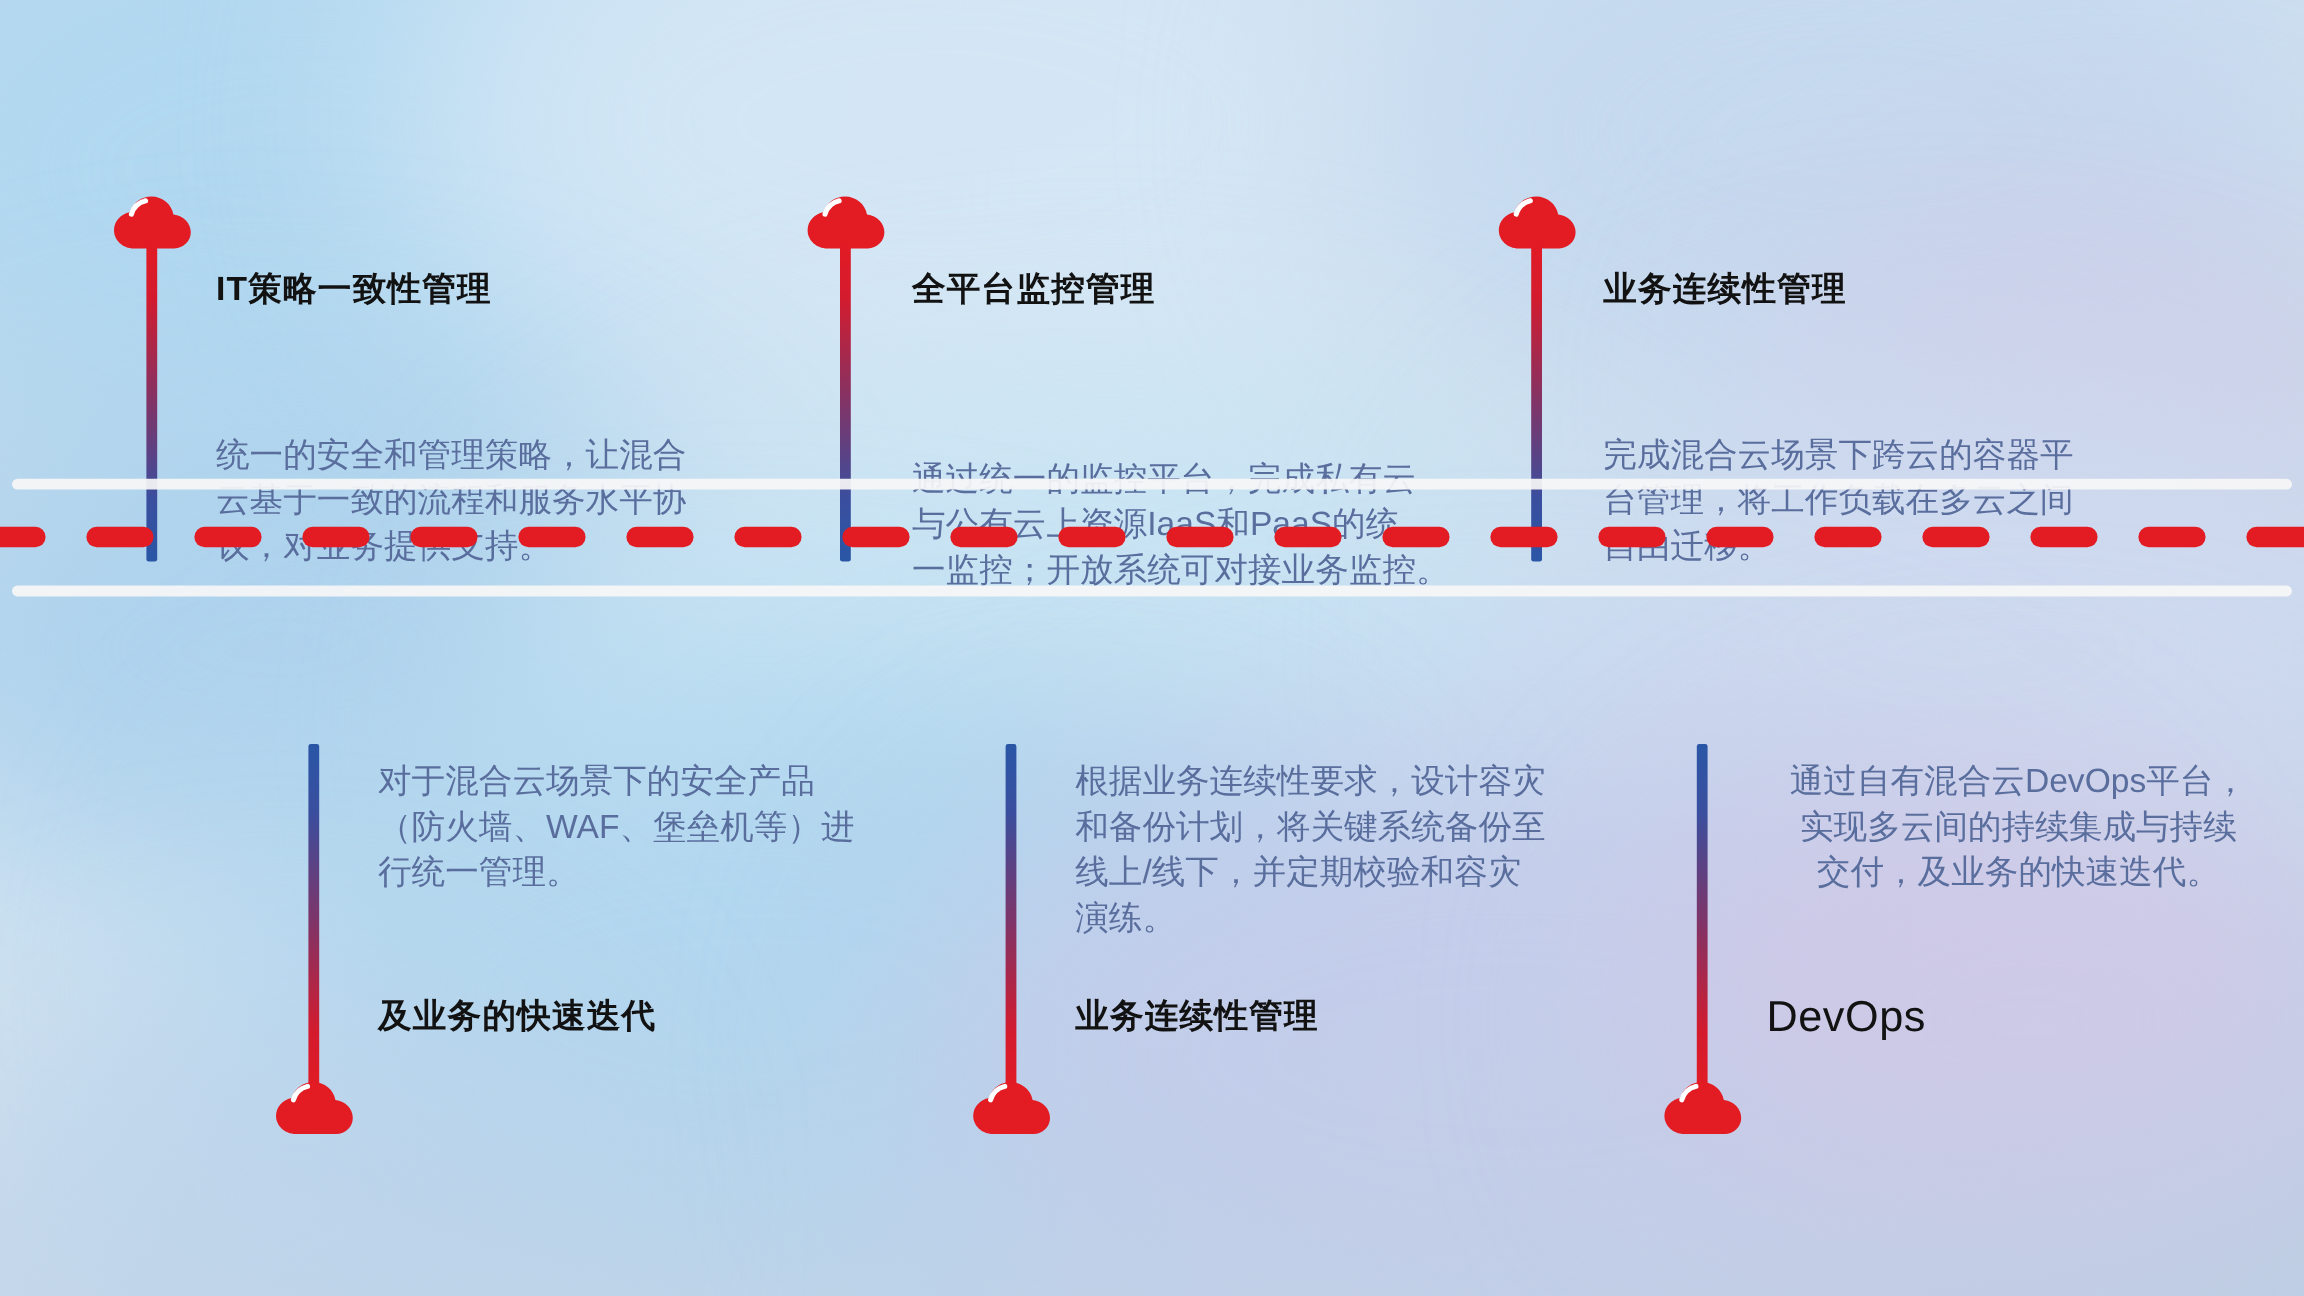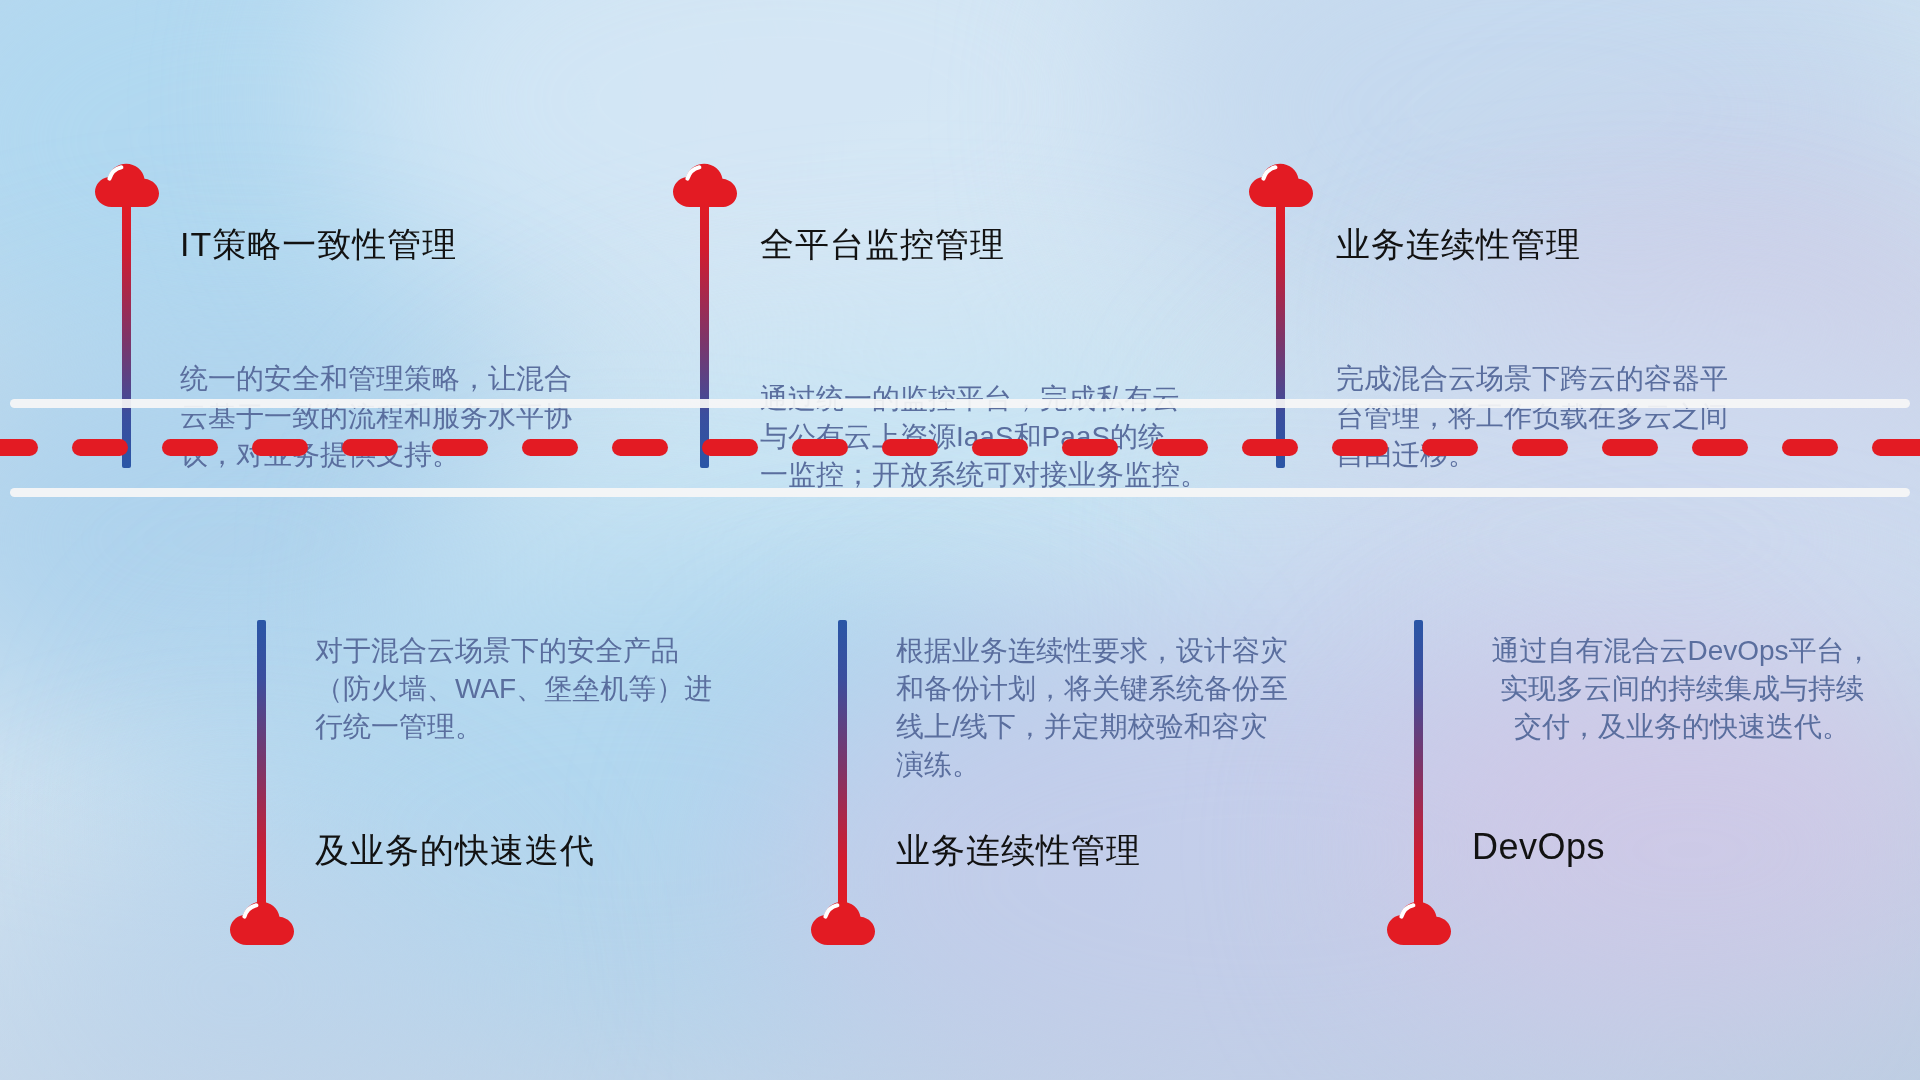--- a/index.html
+++ b/index.html
@@ -52,21 +52,21 @@
 
   .cloud { position:absolute; width:66px; height:48px; }
   .cloud svg { display:block; width:66px; height:48px; }
 
   .stem { position:absolute; width:9px; border-radius:2px; }
   .stem.down { background:linear-gradient(180deg,#e31b23 0%,#d31b2e 18%,#7d3569 52%,#3b4e9e 80%,#2a56a6 100%); }
   .stem.up   { background:linear-gradient(180deg,#2a56a6 0%,#3b4e9e 20%,#7d3569 50%,#d31b2e 82%,#e31b23 100%); }
 
   .title {
     position:absolute;
-    font-size:34px; font-weight:400; color:#121212;
+    font-size:28px; font-weight:700; color:#121212;
     letter-spacing:1px; white-space:nowrap;
     font-family:"Liberation Sans","DejaVu Sans",sans-serif;
   }
   .title.latin { letter-spacing:0.5px; font-weight:400; font-size:36px; }
 
   .body {
     position:absolute;
     font-size:28px; line-height:38px;
     color:#5a6e9e; font-weight:400;
     font-family:"Liberation Sans","DejaVu Sans",sans-serif;

